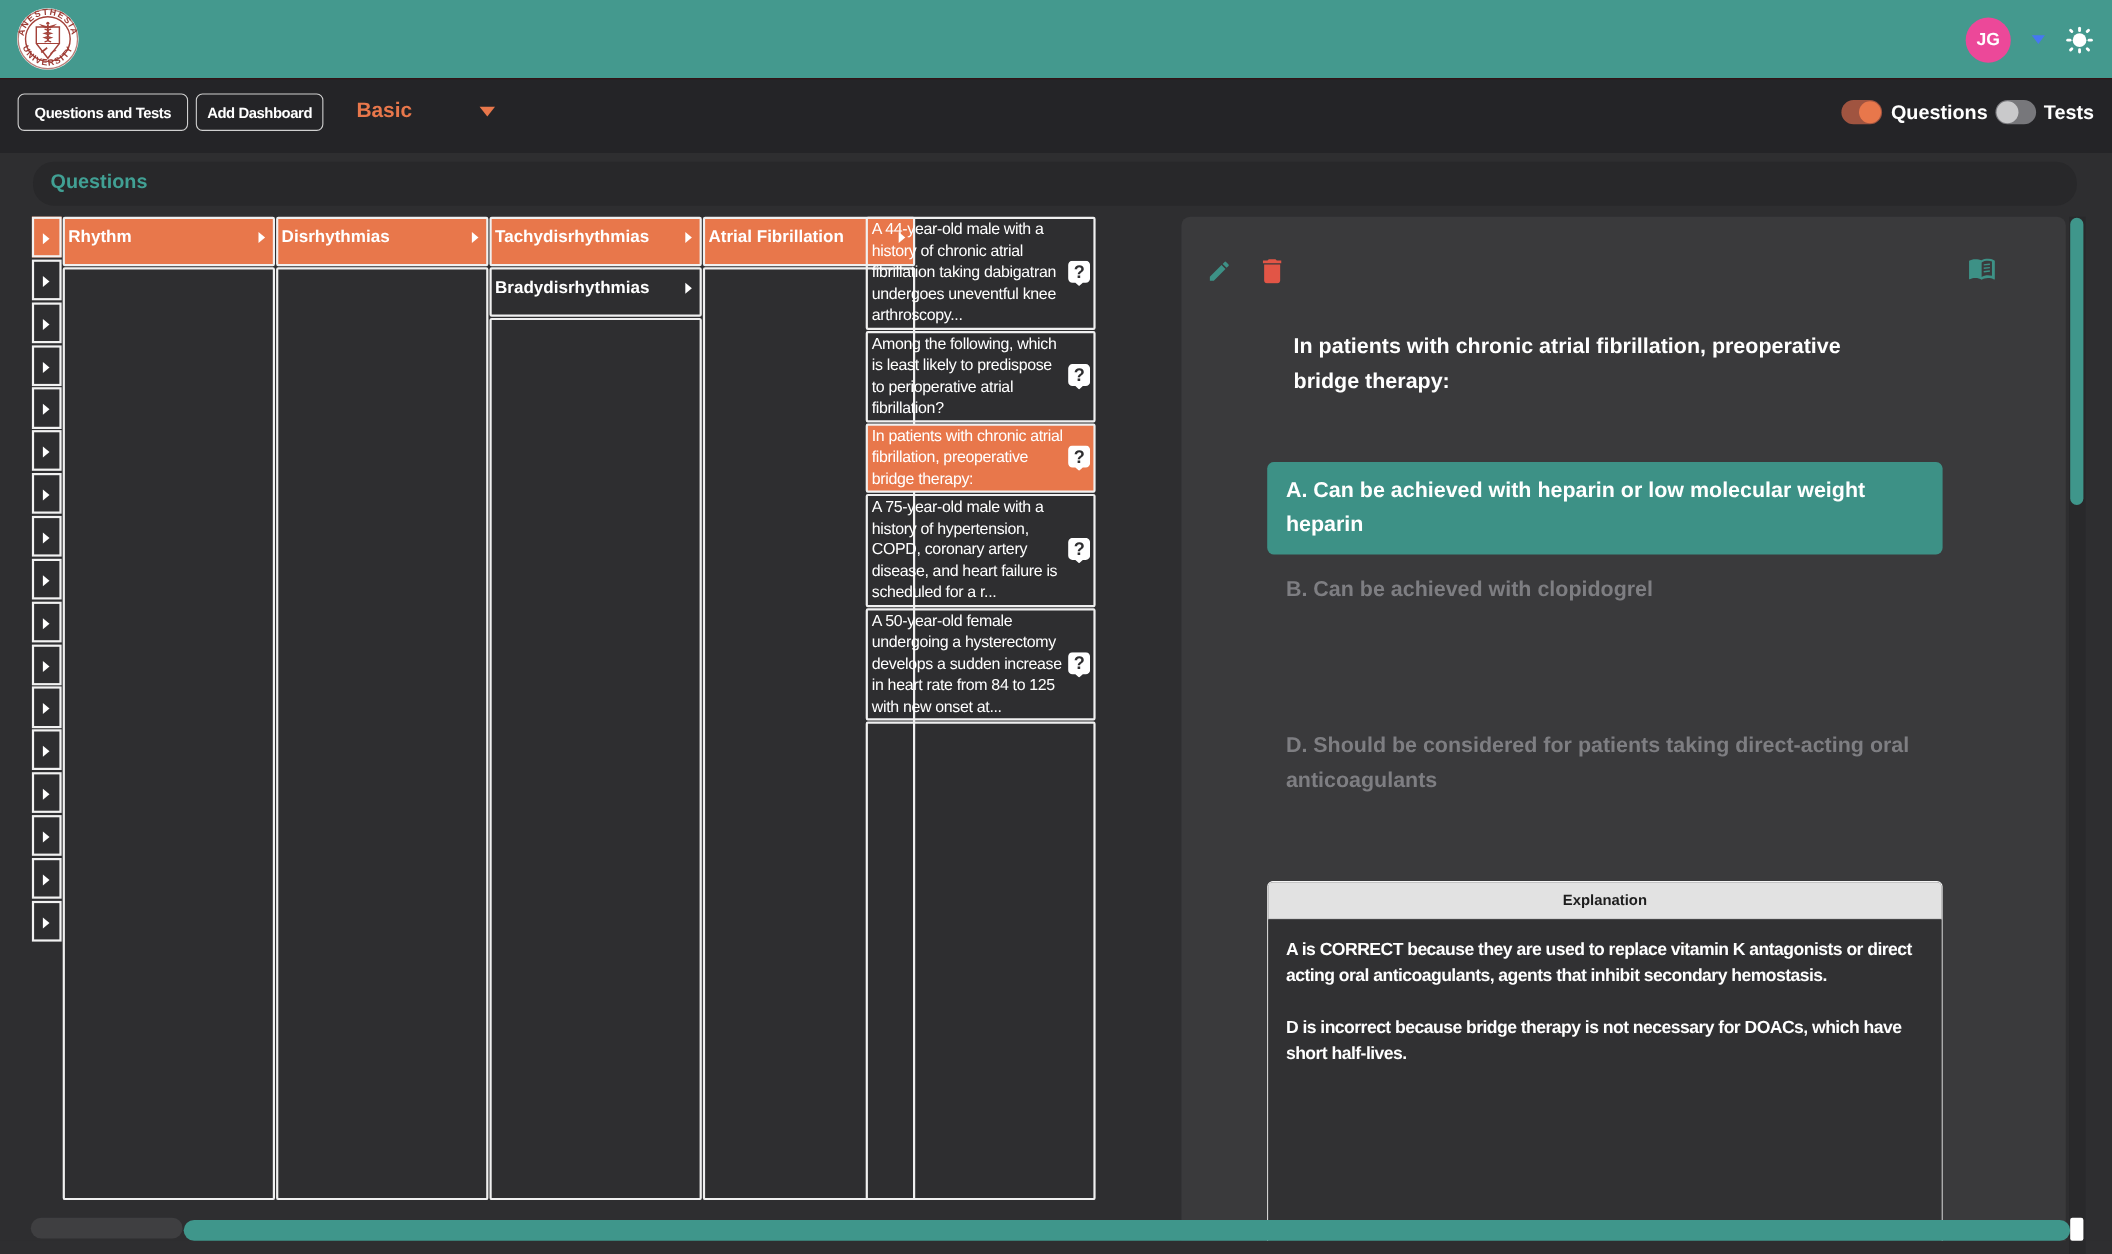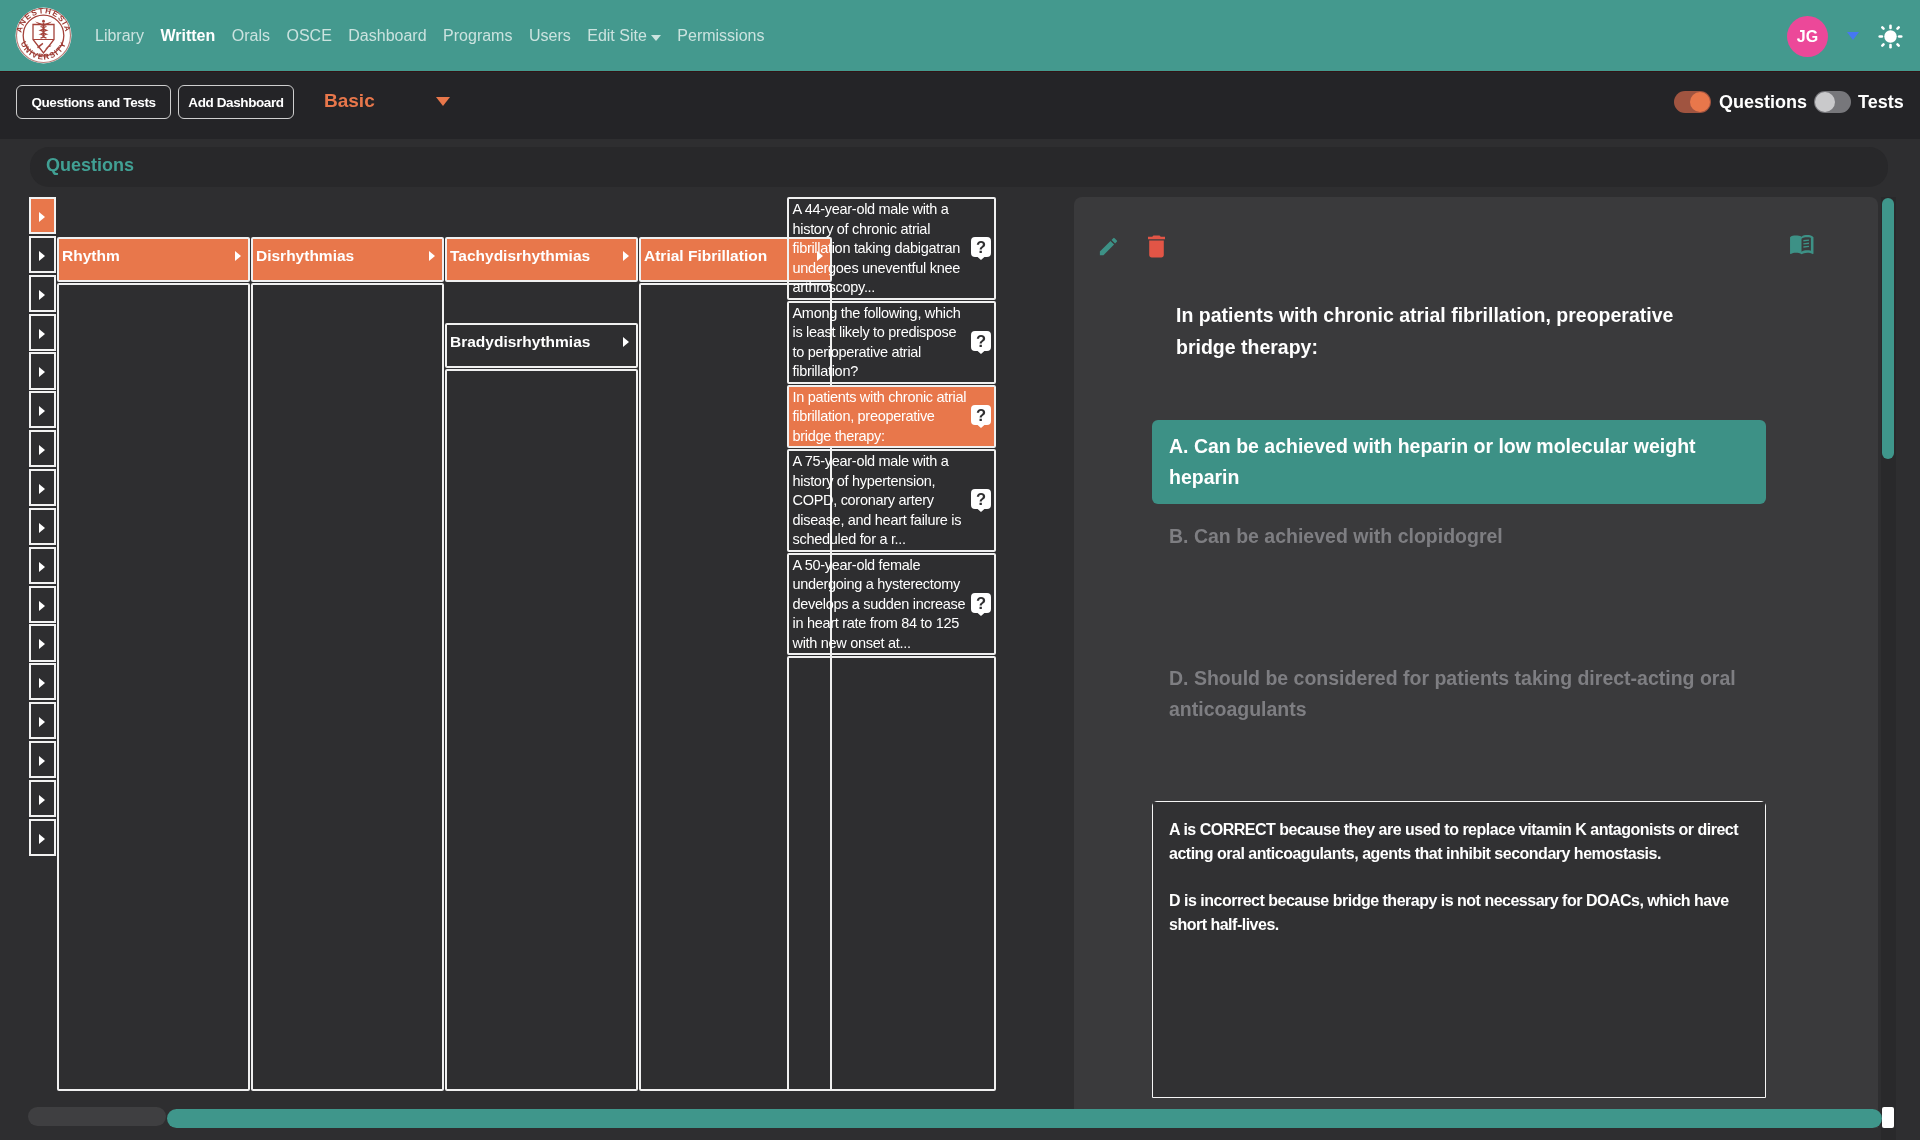--- a/index.html
+++ b/index.html
@@ -27,21 +27,21 @@
   
   .qbar { position:absolute; left:30px; top:147px; width:1858px; height:40px; background:#28282a; border-radius:19px; }
   .qbar span { position:absolute; left:16px; top:8px; color:#41a094; font-size:18px; font-weight:bold; }
 
   
   .ncell { position:absolute; left:29px; width:27px; height:37.3px; border:2px solid #f2f2f2; background:#2e2e30; }
   .ncell.orange { background:#e8774b; }
   .tri { position:absolute; left:8px; top:13px; width:0; height:0; border-top:5px solid transparent; border-bottom:5px solid transparent; border-left:6.5px solid #fff; }
   .col { position:absolute; top:197px; width:193px; height:894px; display:flex; flex-direction:column; row-gap:1px; }
   .filler { flex:1; border:2px solid #f0f0f0; border-radius:2px; background:transparent; }
-  .hcell { position:relative; flex:none; height:45px; border:2px solid #f0f0f0; border-radius:2px; color:#fff; font-weight:bold; font-size:15.5px; line-height:33.3px; padding-left:3px;margin-top:40px; }
+  .hcell { position:relative; flex:none; height:45px; border:2px solid #f0f0f0; border-radius:2px; color:#fff; font-weight:bold; font-size:15.5px; line-height:33.3px; padding-left:3px; }
   .hcell.orange { background:#e8774b; }
   .hcell .tri { left:auto; right:7px; top:12px; }
   .qcell { position:relative; flex:none; border:2px solid #f0f0f0; border-radius:2px; color:#fff; font-size:14.5px; letter-spacing:-0.3px; line-height:19.5px; padding:1px 0 0 3.5px; white-space:nowrap; overflow:visible; }
   .qcell.orange { background:#e8774b; }
   .qicon { position:absolute; right:3px; top:50%; margin-top:-11px; width:20px; height:23px; }
 
   
   .panel { position:absolute; left:1074px; top:197px; width:804px; height:943px; background:#3a3a3c; border-radius:8px 8px 0 0; }
   .qtext { position:absolute; left:102px; top:103px; width:600px; color:#fff; font-size:19.5px; font-weight:bold; line-height:31.5px; }
   .answerA { position:absolute; left:78px; top:223px; width:614px; height:84px; background:#3d9186; border-radius:6px; color:#fff; font-size:19.5px; font-weight:bold; line-height:31px; padding:11px 0 0 17px; }
@@ -83,31 +83,20 @@
     </g>
     <g fill="#a4423a">
       <path d="M 28.5 17.2 l -8.5 -2.6 q 5.5 4.6 8.5 4.1 z"></path>
       <path d="M 28.5 17.2 l 8.5 -2.6 q -5.5 4.6 -8.5 4.1 z"></path>
       <circle cx="28.5" cy="14.2" r="1.4"></circle>
     </g>
     <path d="M 25.5 19.5 q 6.5 1.8 0 3.8 q 6.5 1.9 0 3.9 q 6.5 2 0 3.9 M 31.5 19.5 q -6.5 1.8 0 3.8 q -6.5 1.9 0 3.9 q -6.5 2 0 3.9" fill="none" stroke="#a4423a" stroke-width="1.2"></path>
     <path d="M 22 40 l 5.5 -4.2 l 0.8 1.2 l -5.3 4.4 z" fill="#a4423a"></path>
     <path d="M 30.5 41.5 q 2.8 -3.4 6 -3 l -1.5 1.4 q -2.4 -0.4 -4 2.2 z" fill="#a4423a"></path>
   </svg>
-  <div class="navlinks">
-    <span>Library</span>
-      <span class="active">Written</span>
-      <span>Orals</span>
-      <span>OSCE</span>
-    <span>Dashboard</span>
-      <span>Programs</span>
-      <span>Users</span>
-    <span>Edit Site<span class="ecaret"></span></span>
-      <span>Permissions</span>
-  </div>
   <div class="avatar">JG</div>
   <div class="bluecaret"></div>
   <svg class="abs" style="left:1878px; top:24px;" width="25" height="25" viewBox="0 0 29 29">
     <g fill="#fff">
       <circle cx="14.5" cy="14.5" r="7.2"></circle>
       <rect x="13" y="0.5" width="3" height="5.5" rx="1.5"></rect>
       <rect x="13" y="23" width="3" height="5.5" rx="1.5"></rect>
       <rect x="0.5" y="13" width="5.5" height="3" rx="1.5"></rect>
       <rect x="23" y="13" width="5.5" height="3" rx="1.5"></rect>
       <rect x="3.2" y="3.2" width="5" height="3" rx="1.5" transform="rotate(45 5.7 4.7)"></rect>
@@ -255,20 +244,21 @@
         <line x1="13.8" y1="5" x2="19.2" y2="4.4"></line>
         <line x1="13.8" y1="8" x2="19.2" y2="7.4"></line>
         <line x1="13.8" y1="11" x2="19.2" y2="10.4"></line>
       </g>
     </svg>
   <div class="qtext">In patients with chronic atrial fibrillation, preoperative<br>bridge therapy:</div>
   <div class="answerA">A. Can be achieved with heparin or low molecular weight<br>heparin</div>
   <div class="opt" style="top:324px;">B. Can be achieved with clopidogrel</div>
   <div class="opt" style="top:466px;">D. Should be considered for patients taking direct-acting oral<br>anticoagulants</div>
   <div class="expl">
+    <div class="head">Explanation</div>
     <div class="body">
       <p>A is CORRECT because they are used to replace vitamin K antagonists or direct<br>acting oral anticoagulants, agents that inhibit secondary hemostasis.</p>
       <p>D is incorrect because bridge therapy is not necessary for DOACs, which have<br>short half-lives.</p>
     </div>
   </div>
 </div>
 
 <div class="abs" style="left:0; top:1128px; width:1920px; height:12px; background:#2e2e30;"></div>
 
 <div class="vtrack"></div>

